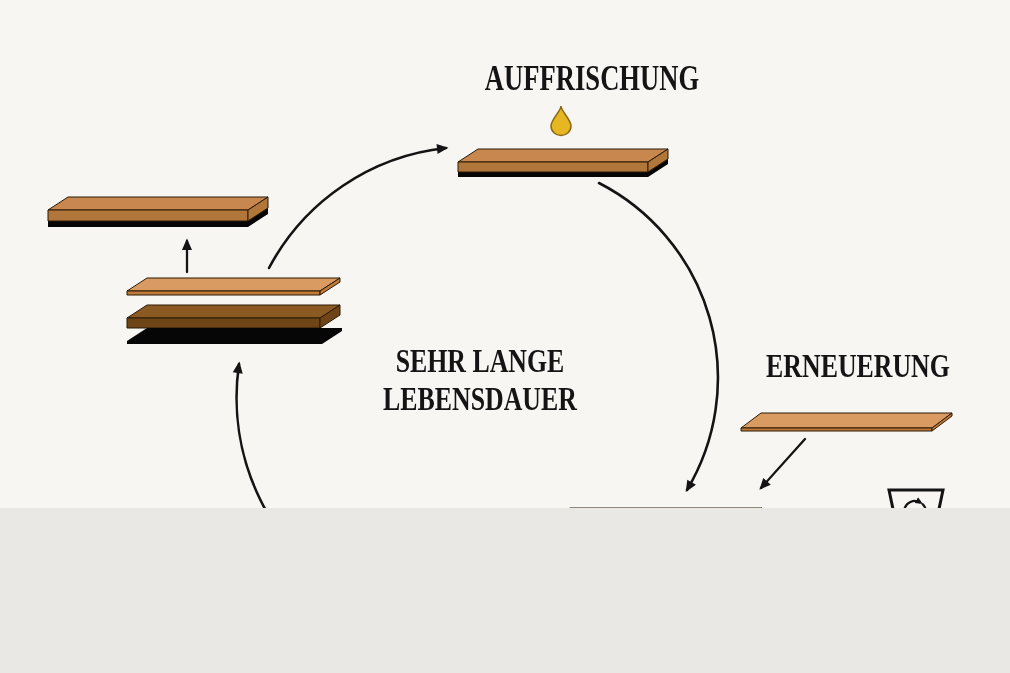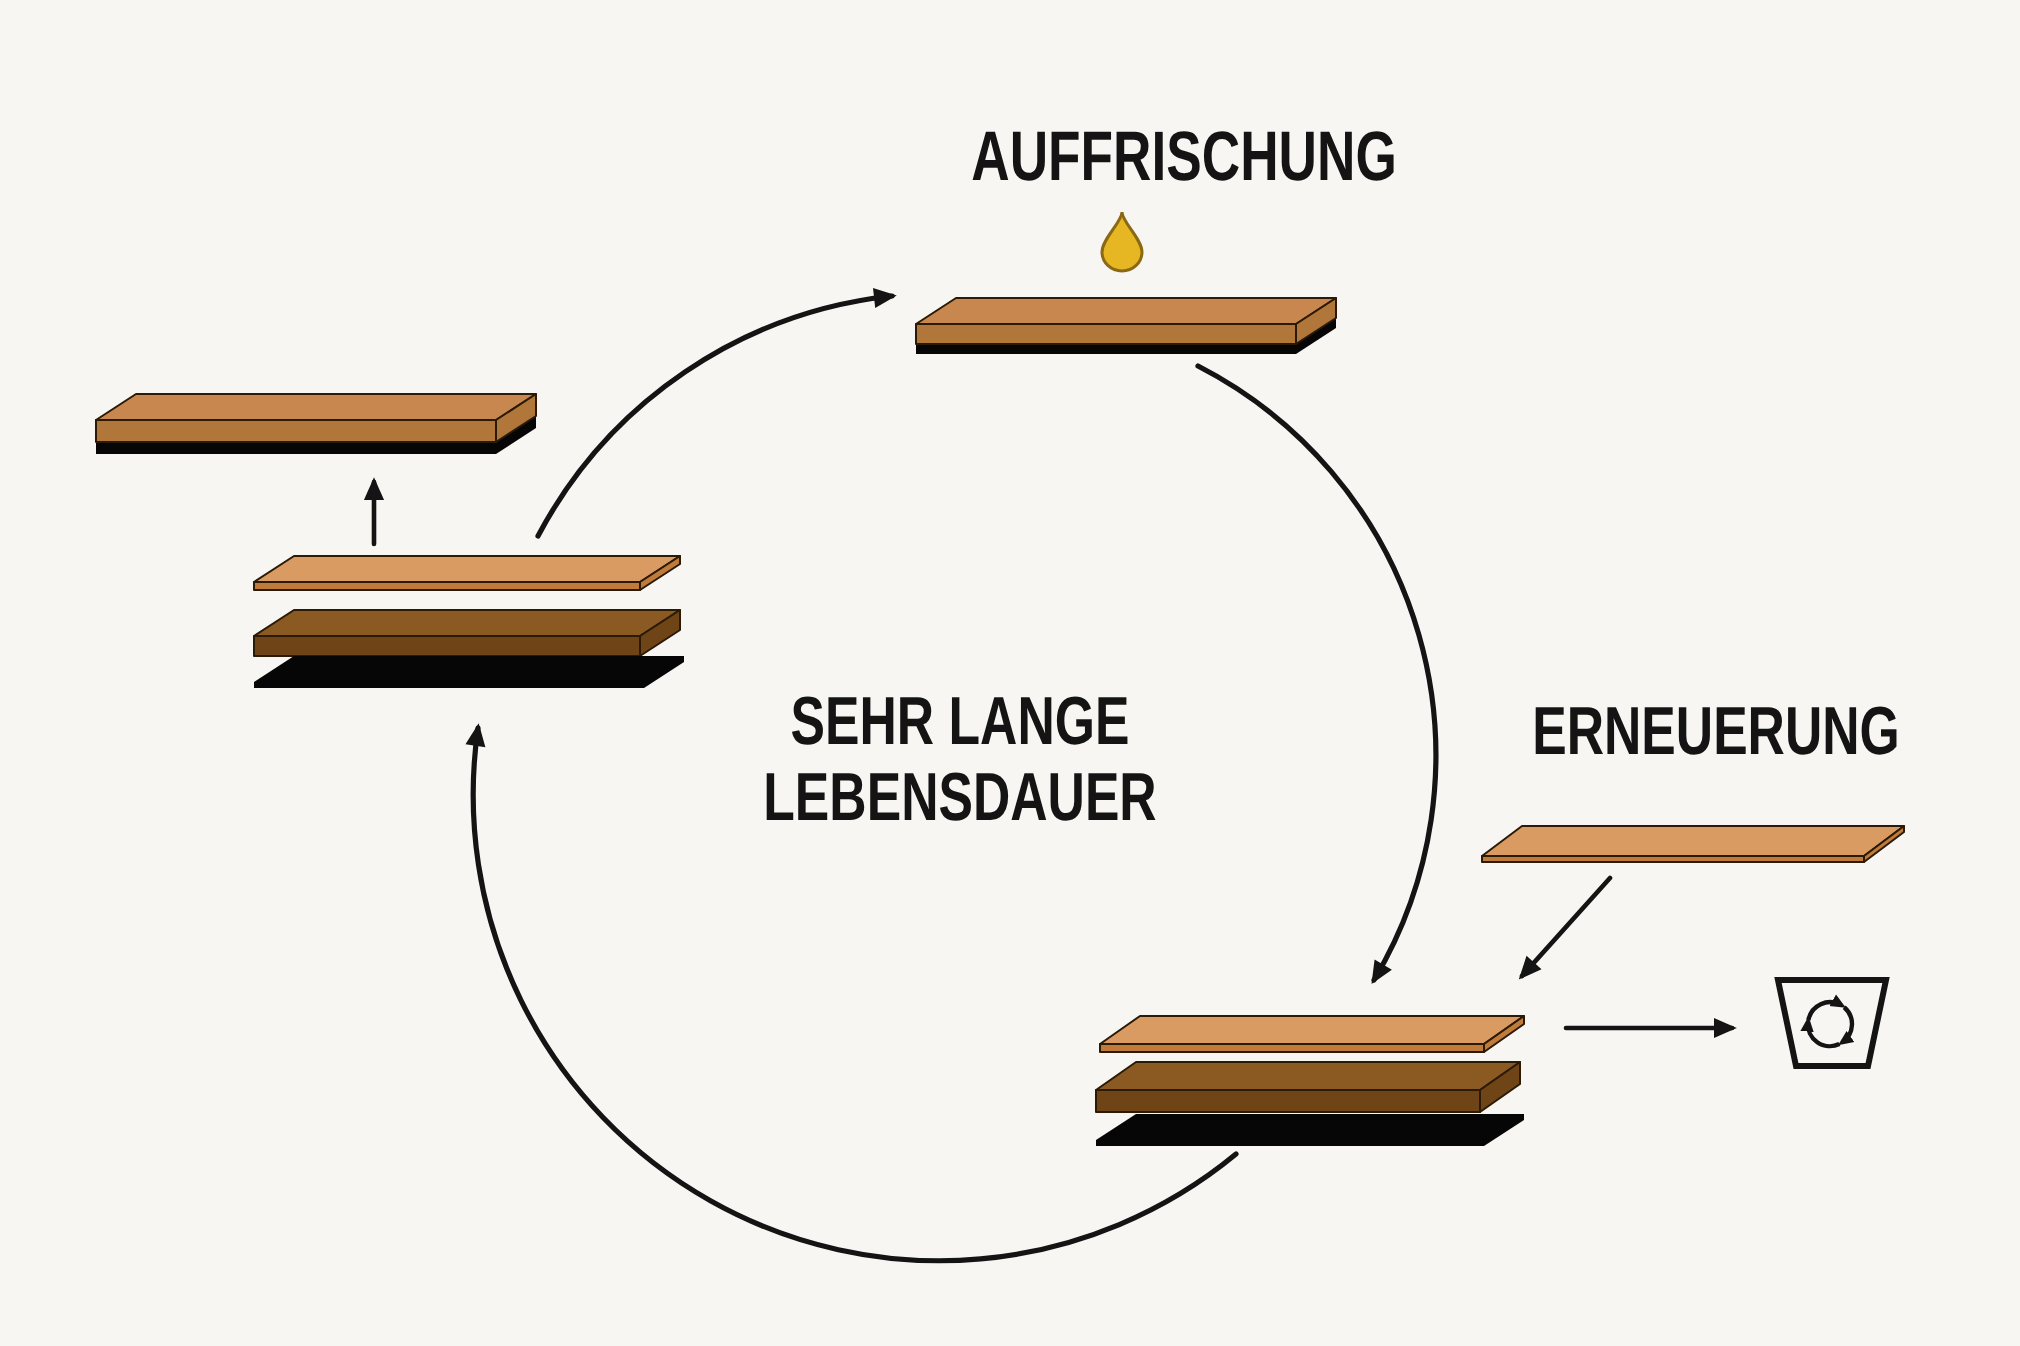--- a/index.html
+++ b/index.html
@@ -1,22 +1,22 @@
 <!DOCTYPE html>
 <html style="--background: #F7F6F2; --text: #141414; --line: #141414; --plank-top: #C8874E; --plank-front: #B0763A; --veneer-top: #D99B61; --veneer-front: #C07B3A; --core-top: #8B5A23; --core-front: #6F4517; --plank-outline: #2B1A06; --underlay: #060606; --drop-fill: #E6B723; --drop-outline: #8B6914;"><head>
 <meta charset="utf-8">
 <style>
   html,body{margin:0;padding:0;}
   body{background:#e9e8e5;}
   .stage{
     position:relative;
-    width:1010px;height:673px;
+    width:1010px;height:508px;
     background:var(--background,#F7F6F2);
     overflow:hidden;
-    font-family:Liberation Sans, sans-serif;
+    font-family:Liberation Serif, serif;
   }
   svg{position:absolute;left:0;top:0;}
   .lbl, .lbl-group{
     position:absolute;
     font-weight:700;
     color:var(--text,#141414);
     white-space:nowrap;
     transform:translateX(-50%) scaleX(0.76);
     transform-origin:50% 0;
     text-align:center;

